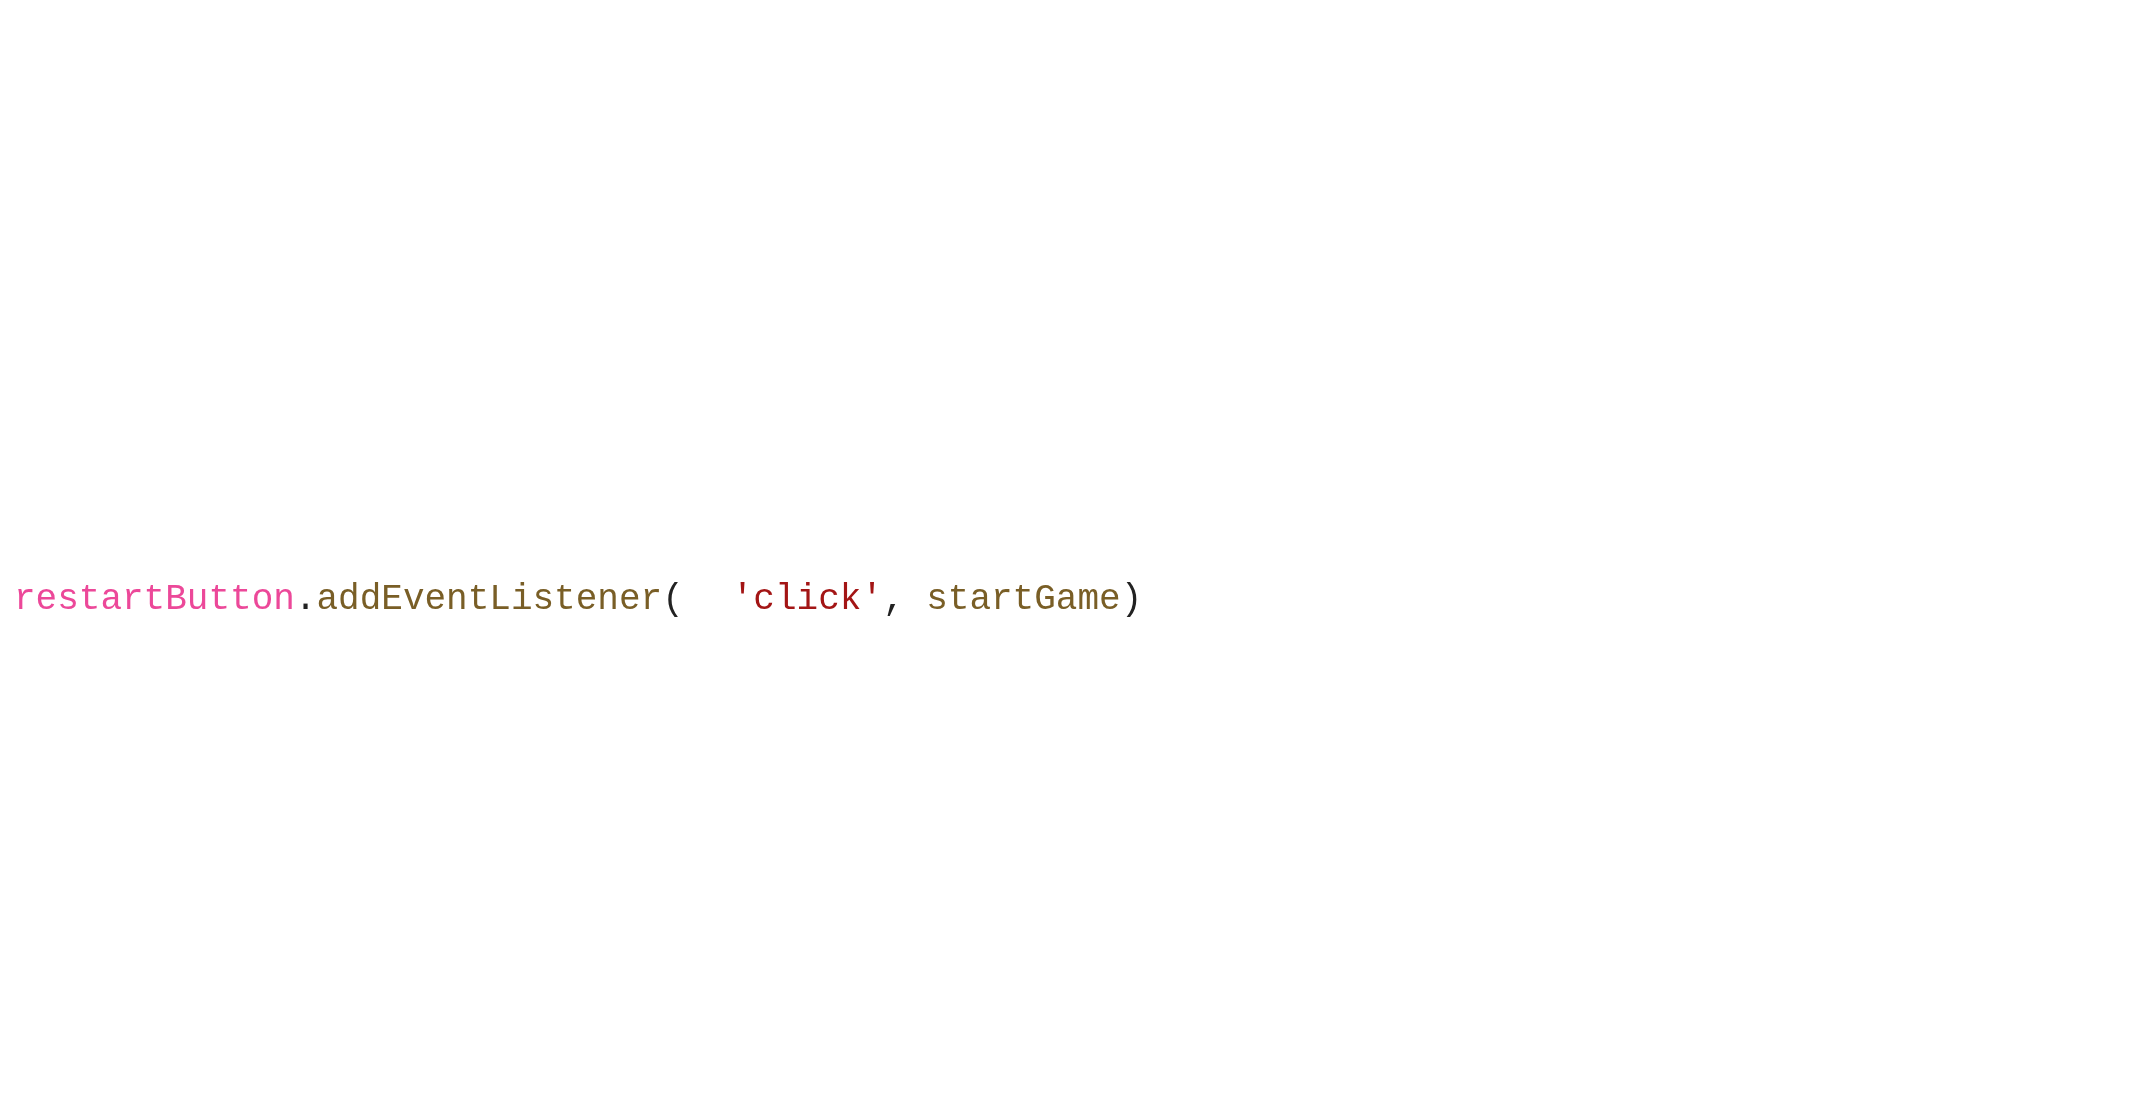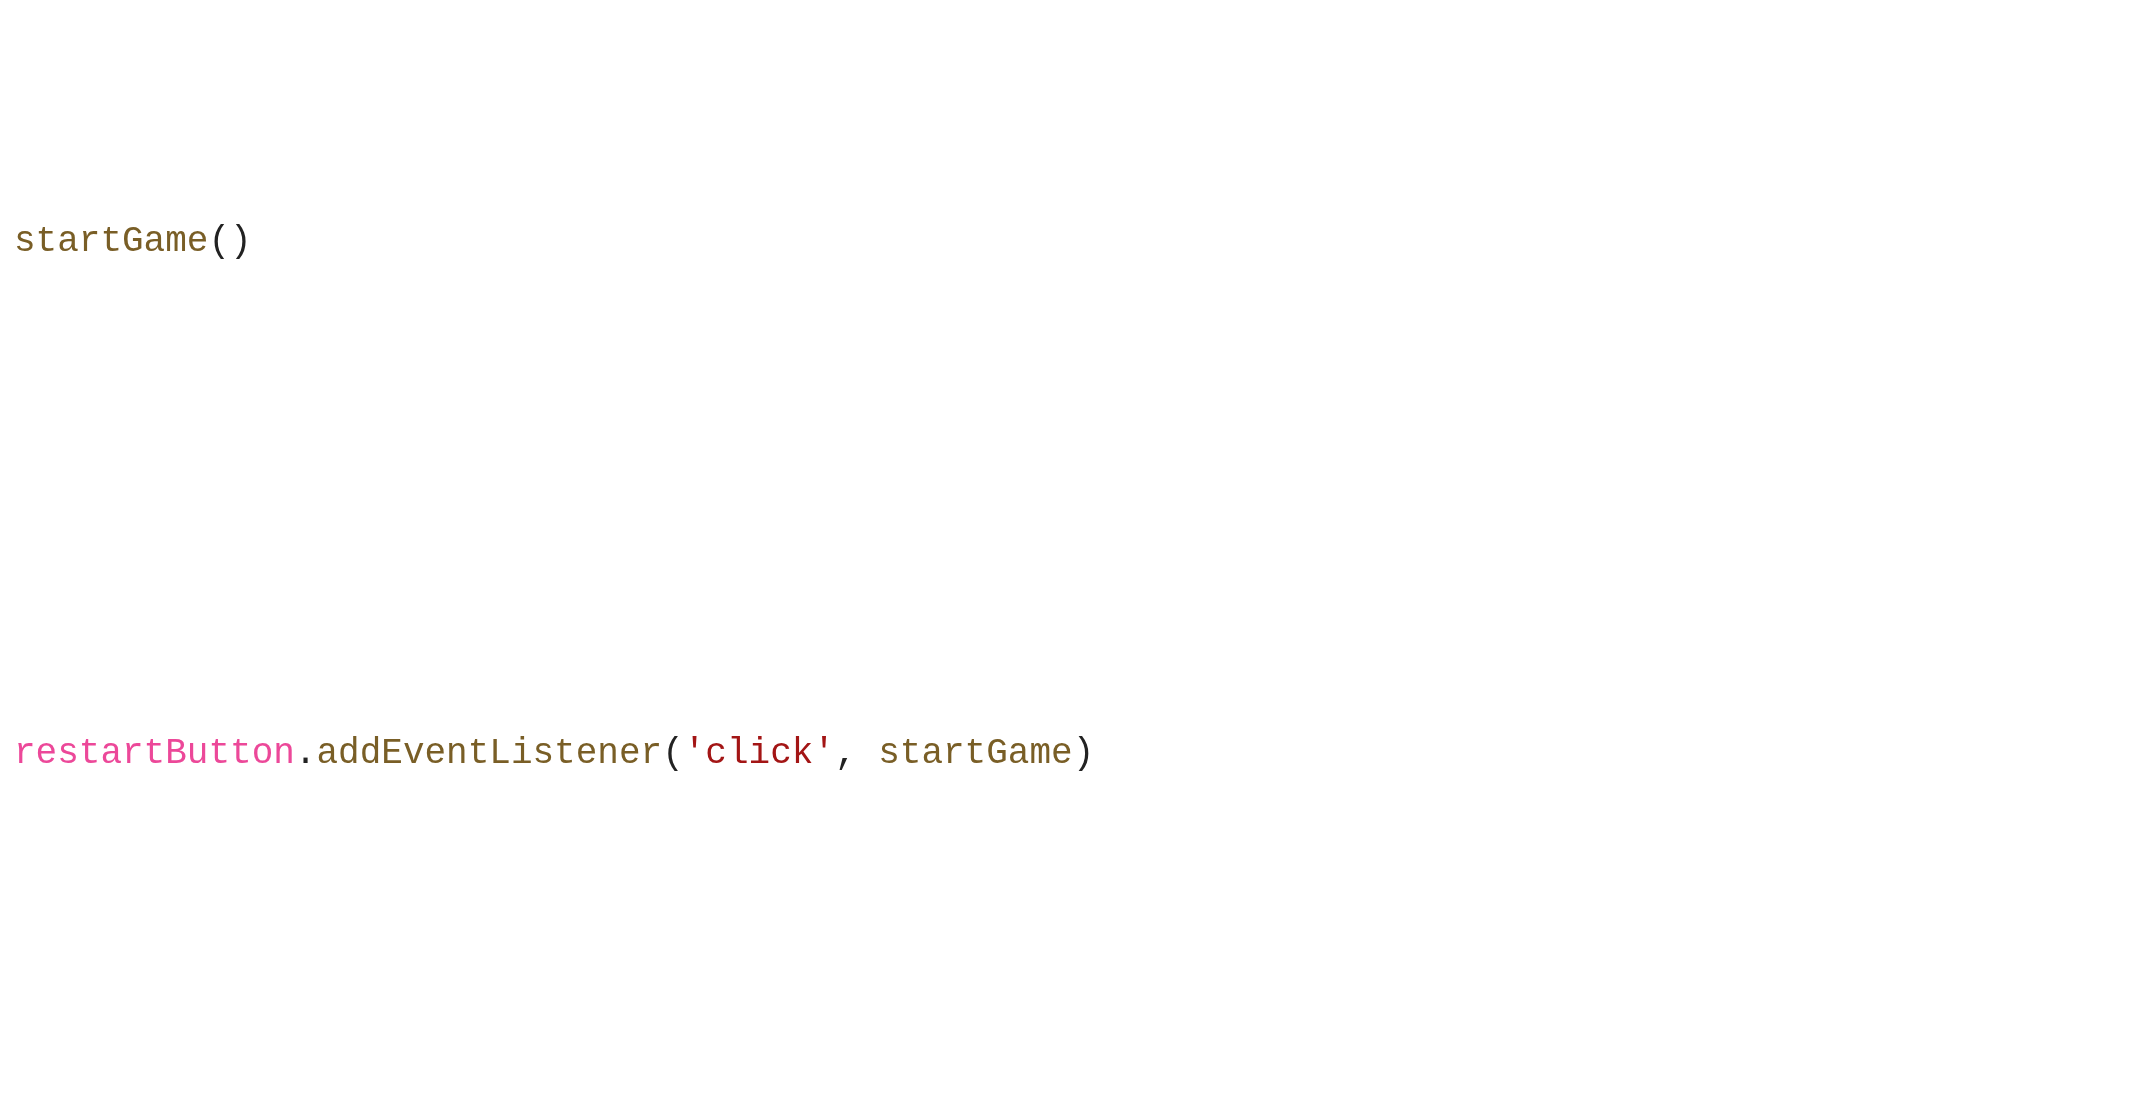--- a/index.html
+++ b/index.html
@@ -18,30 +18,29 @@
   }
   .line {
     position: relative;
     min-height: 1.4em;
     padding-left: 0;
   }
 
   
   .tok-fn      { color: #795E26; } 
   .tok-ident   { color: #ec4899; } 
-  .tok-str     { color: #A31515; } 
+  .tok-str     { color: #A31515; margin-left: 48px; } 
   .tok-punc    { color: #222; }
 </style>
 </head>
 <body>
 
 <div class="editor">
 
   
-  <div class="line"><span class="tok-fn">startGame</span><span class="tok-punc">()</span></div>
 
   
   <div class="line">&nbsp;</div>
 
   
   <div class="line"><span class="tok-ident">restartButton</span><span class="tok-punc">.</span><span class="tok-fn">addEventListener</span><span class="tok-punc">(</span><span class="tok-str">'click'</span><span class="tok-punc">, </span><span class="tok-fn">startGame</span><span class="tok-punc">)</span></div>
 
   
   <div class="line">&nbsp;</div>
 

